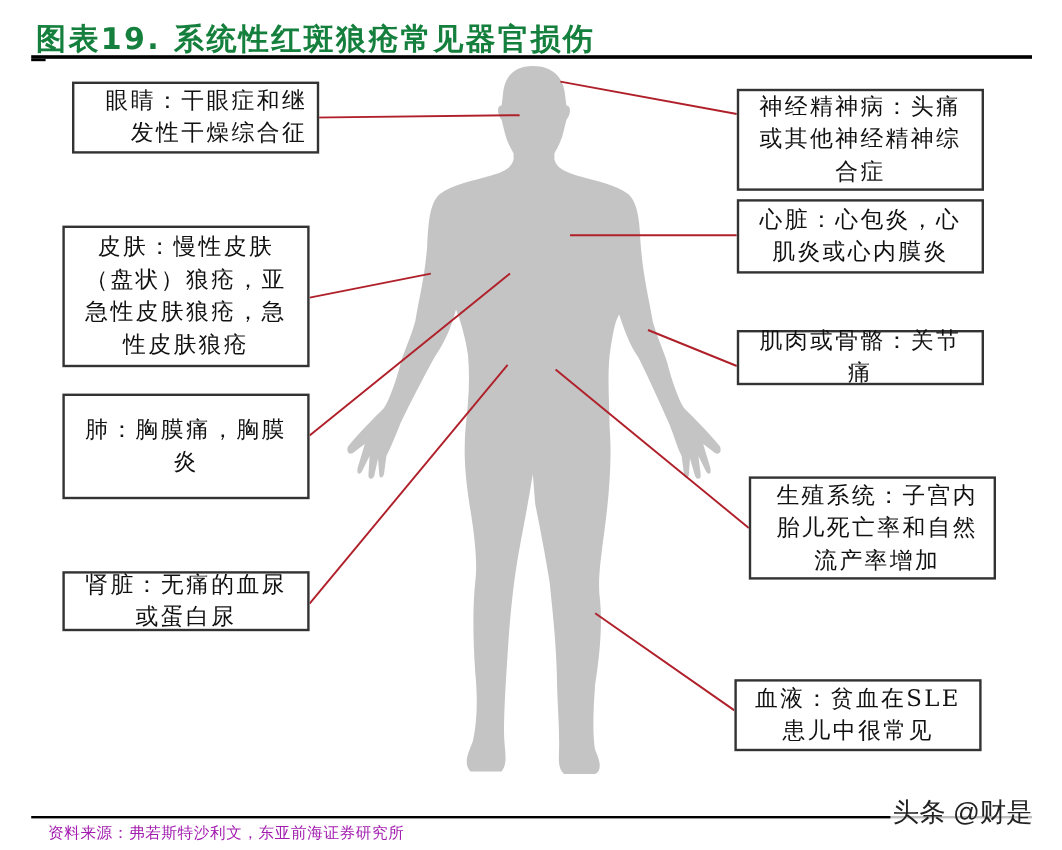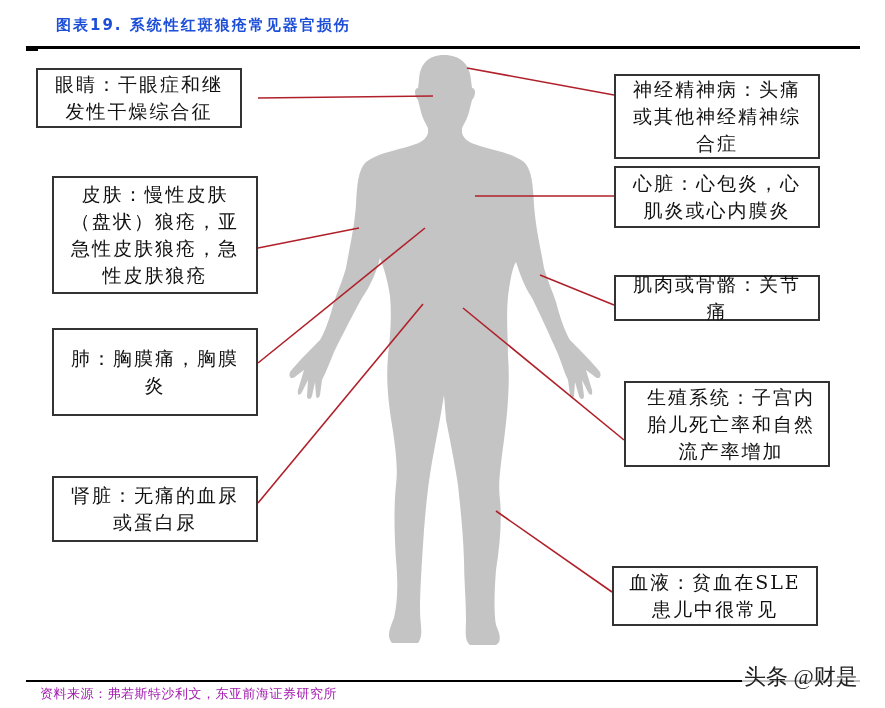--- a/index.html
+++ b/index.html
@@ -1,24 +1,24 @@
 <!DOCTYPE html>
 <html><head>
 <meta charset="utf-8">
 <style>
   html, body { margin: 0; padding: 0; background: #ffffff; }
   body { width: 885px; height: 708px; position: relative; overflow: hidden;
          font-family: "DejaVu Serif", "Liberation Serif", serif; color: #111; }
-  .title { position: absolute; left: 56px; top: 16px; font-family: "DejaVu Sans", "Liberation Sans", sans-serif;
-           font-weight: bold; font-size: 15px; letter-spacing: 2px; color: #1d4ed8; }
+  .title { position: absolute; left: 30px; top: 16px; font-family: "DejaVu Sans", "Liberation Sans", sans-serif;
+           font-weight: bold; font-size: 25px; letter-spacing: 2px; color: #15803d; }
   .rule-top { position: absolute; left: 26px; top: 46px; width: 834px; height: 3px; background: #000; }
   .rule-top-stub { position: absolute; left: 26px; top: 49px; width: 12px; height: 2px; background: #000; }
   .rule-bottom { position: absolute; left: 26px; top: 680px; width: 834px; height: 2px; background: #000; }
   .source { position: absolute; left: 40px; top: 685px; font-size: 13px; color: #a21caf; letter-spacing: 0.5px; }
-  .watermark { position: absolute; left: 742px; top: 662px; font-family: Liberation Serif, serif;
+  .watermark { position: absolute; left: 742px; top: 662px; font-family: Liberation Sans, sans-serif;
                font-size: 22px; color: #222; background: rgba(255,255,255,0.75); padding: 0 2px; letter-spacing: 0px; }
   .figure { position: absolute; left: 0; top: 0; width: 885px; height: 708px; }
   .box { position: absolute; border: 2px solid #333; background: #fff; box-sizing: border-box;
          display: flex; align-items: center; justify-content: center; text-align: center;
          font-size: 19px; line-height: 27px; padding: 2px 8px; letter-spacing: 2px; }
   .box span { display: block; }
 </style>
 </head>
 <body>
 
@@ -39,43 +39,43 @@
     <line x1="258" y1="248" x2="359" y2="228"></line>
     <line x1="475" y1="196" x2="614" y2="196"></line>
     <line x1="540" y1="275" x2="614" y2="305"></line>
     <line x1="258" y1="363" x2="425" y2="228"></line>
     <line x1="463" y1="308" x2="624" y2="440"></line>
     <line x1="258" y1="503" x2="423" y2="304"></line>
     <line x1="496" y1="511" x2="612" y2="592"></line>
   </g>
 </svg>
 
-<div class="box" style="left:36px; top:68px; width:206px; height:60px;">
+<div class="box" style="left:60px; top:68px; width:206px; height:60px;text-align:right;">
   <span>眼睛：干眼症和继发性干燥综合征</span>
 </div>
-<div class="box" style="left:52px; top:176px; width:206px; height:118px;">
+<div class="box" style="left:52px; top:188px; width:206px; height:118px;">
   <span>皮肤：慢性皮肤（盘状）狼疮，亚急性皮肤狼疮，急性皮肤狼疮</span>
 </div>
 <div class="box" style="left:52px; top:328px; width:206px; height:88px;">
   <span>肺：胸膜痛，胸膜炎</span>
 </div>
-<div class="box" style="left:52px; top:476px; width:206px; height:66px;align-items:center;">
+<div class="box" style="left:52px; top:476px; width:206px; height:50px;align-items:center;">
   <span>肾脏：无痛的血尿或蛋白尿</span>
 </div>
 
 <div class="box" style="left:614px; top:54px; width:206px; height:85px;margin-top:20px;">
   <span>神经精神病：头痛或其他神经精神综合症</span>
 </div>
 <div class="box" style="left:614px; top:166px; width:206px; height:62px;">
   <span>心脏：心包炎，心肌炎或心内膜炎</span>
 </div>
 <div class="box" style="left:614px; top:275px; width:206px; height:46px;">
   <span>肌肉或骨骼：关节痛</span>
 </div>
-<div class="box" style="left:624px; top:381px; width:206px; height:86px;padding-left:16px;">
+<div class="box" style="left:624px; top:397px; width:206px; height:86px;padding-left:16px;">
   <span>生殖系统：子宫内胎儿死亡率和自然流产率增加</span>
 </div>
 <div class="box" style="left:612px; top:566px; width:206px; height:60px;">
   <span>血液：贫血在SLE患儿中很常见</span>
 </div>
 
 <div class="rule-bottom"></div>
 <div class="source">资料来源：弗若斯特沙利文，东亚前海证券研究所</div>
 <div class="watermark">头条 @财是</div>
 

